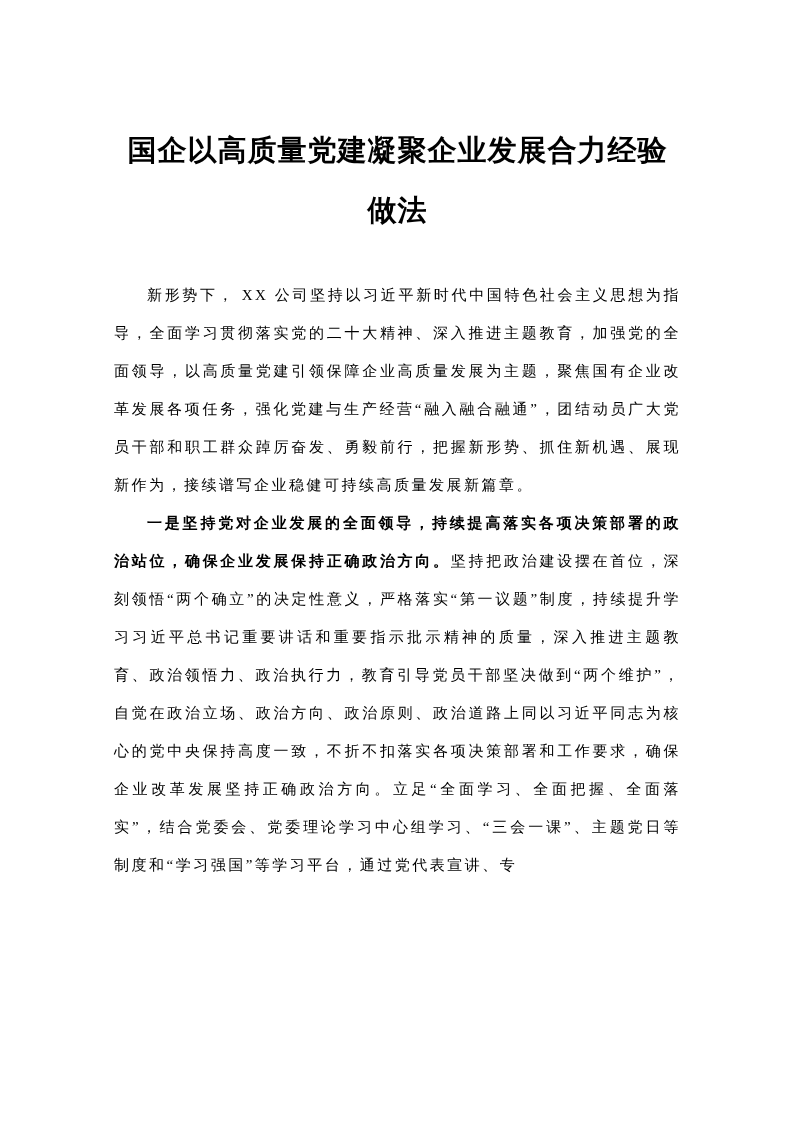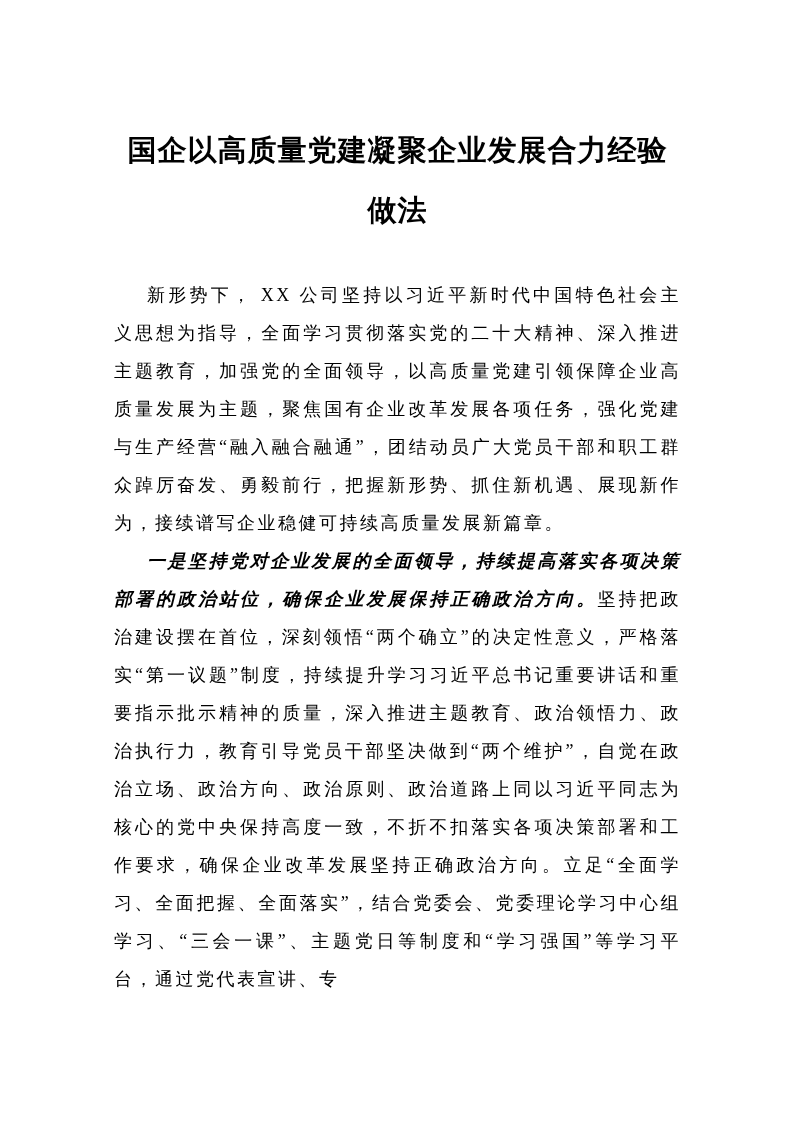--- a/index.html
+++ b/index.html
@@ -24,32 +24,31 @@
     font-family: "Liberation Serif", "DejaVu Serif", serif;
     font-weight: bold;
     font-size: 29px;
     line-height: 60px;
     letter-spacing: 1px;
     text-align: center;
     color: #000000;
   }
   .para {
     margin: 0;
-    font-size: 18px;
+    font-size: 15px;
     line-height: 38px;
     letter-spacing: 2.5px;
     text-align: justify;
     text-indent: 33px;
     color: #000000;
     font-family: "Liberation Serif", "DejaVu Serif", serif;
   }
   .lead-bold {
     font-family: "Liberation Sans", "DejaVu Sans", sans-serif;
     font-weight: bold;
-    font-style: italic;
   }
 </style>
 </head>
 <body>
 
 <div class="page">
   <h1 class="doc-title">国企以高质量党建凝聚企业发展合力经验做法</h1>
 
   <p class="para"><span>新形势下， XX 公司坚持以习近平新时代中国特色社会主义思想为指导，全面学习贯彻落实党的二十大精神、深入推进主题教育，加强党的全面领导，以高质量党建引领保障企业高质量发展为主题，聚焦国有企业改革发展各项任务，强化党建与生产经营“融入融合融通”，团结动员广大党员干部和职工群众踔厉奋发、勇毅前行，把握新形势、抓住新机遇、展现新作为，接续谱写企业稳健可持续高质量发展新篇章。</span></p>
 

